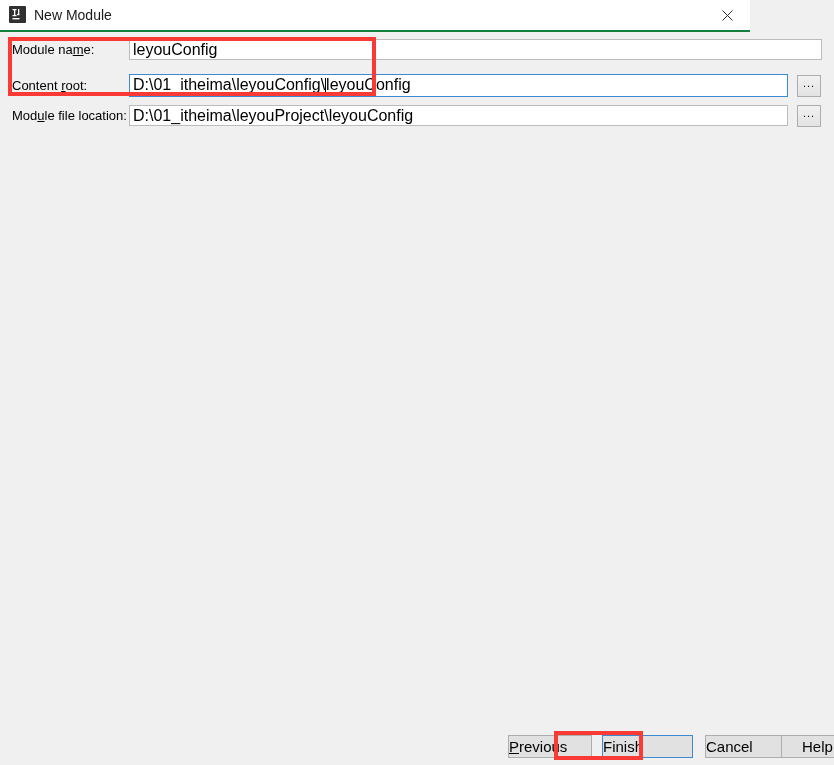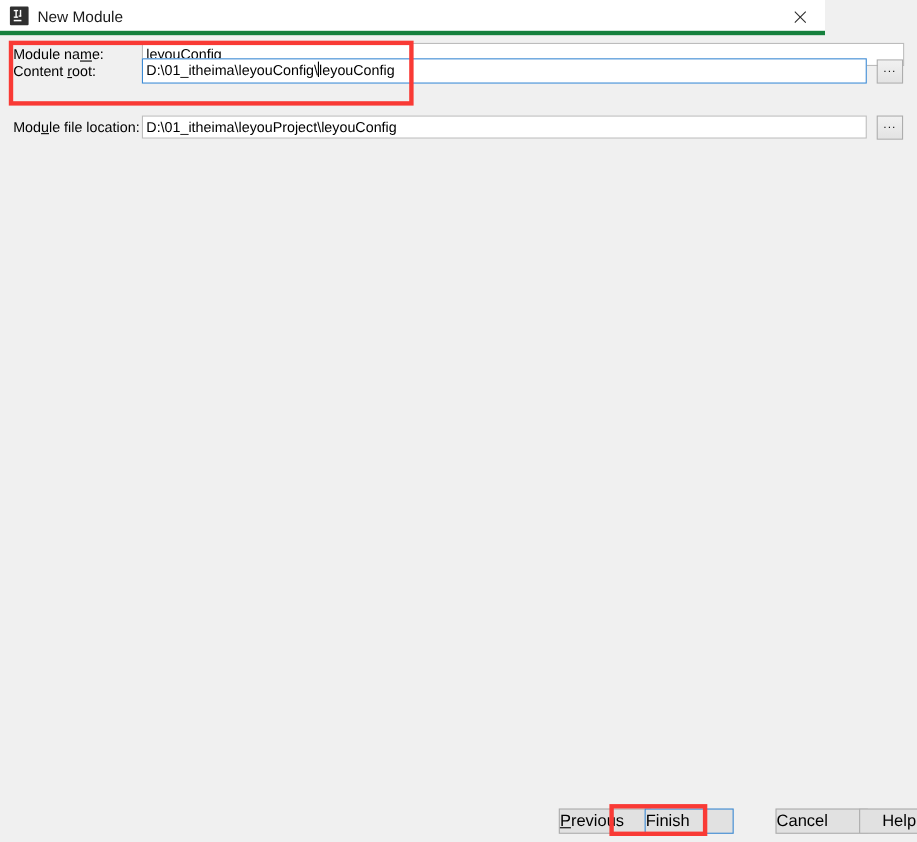--- a/index.html
+++ b/index.html
@@ -17,21 +17,21 @@
     position: relative;
     -webkit-font-smoothing: antialiased;
   }
 
   
   .titlebar {
     position: absolute;
     left: 0; top: 0;
     width: 750px; height: 32px;
     background: #ffffff;
-    border-bottom: 4px solid #15803d;
+    border-bottom: 2px solid #15803d;
     box-sizing: border-box;
     padding-left: 26px;
   }
   .title-icon {
     position: absolute;
     left: 9px; top: 6px;
     width: 17px; height: 17px;
     background: #303030;
     border-radius: 1px;
     display: flex;
@@ -65,41 +65,41 @@
     width: 834px;
     height: 100px;
   }
   .row {
     position: absolute;
     left: 0;
     width: 752px;
     height: 24px;
   }
   .row-1 { top: 6px; }
-  .row-2 { top: 21px; }
+  .row-2 { top: 42px; }
   .row-3 { top: 72px; }
 
   .lbl {
     position: absolute;
     left: 12px;
     top: 3px;
     font-size: 13px;
     line-height: 17px;
     white-space: nowrap;
     color: #000000;
   }
   .mn { text-decoration: underline; }
 
   .field {
     position: absolute;
     height: 21px;
     background: #ffffff;
     border: 1px solid #bcbcbc;
     box-sizing: border-box;
-    font-size: 13px;
+    font-size: 16px;
     line-height: 19px;
     padding: 0 3px;
     color: #000000;
     white-space: nowrap;
     overflow: hidden;
     top: 1px;
   }
   .field.focused {
     border: 1px solid #3c8ad4;
     height: 23px;
@@ -187,21 +187,21 @@
     box-sizing: border-box;
     font-size: 15px;
     line-height: 21px;
     text-align: left;
     color: #000000;
     cursor: default;
     white-space: nowrap;
     margin-left: 44px;
   }
   .btn-previous { left: 464px; width: 84px; }
-  .btn-finish   { left: 542px; width: 81px; border: 1px solid #3c8ad4; }
+  .btn-finish   { left: 558px; width: 91px; border: 1px solid #3c8ad4; }
   .btn-cancel   { left: 661px; width: 84px; }
   .btn-help     { left: 737px; width: 84px; padding-left: 20px; }
 </style>
 </head>
 <body>
 
 <div class="titlebar">
   <div class="title-icon">
     <svg width="13" height="13" viewBox="0 0 13 13">
       <rect x="0" y="0" width="13" height="13" fill="#303030"></rect>

